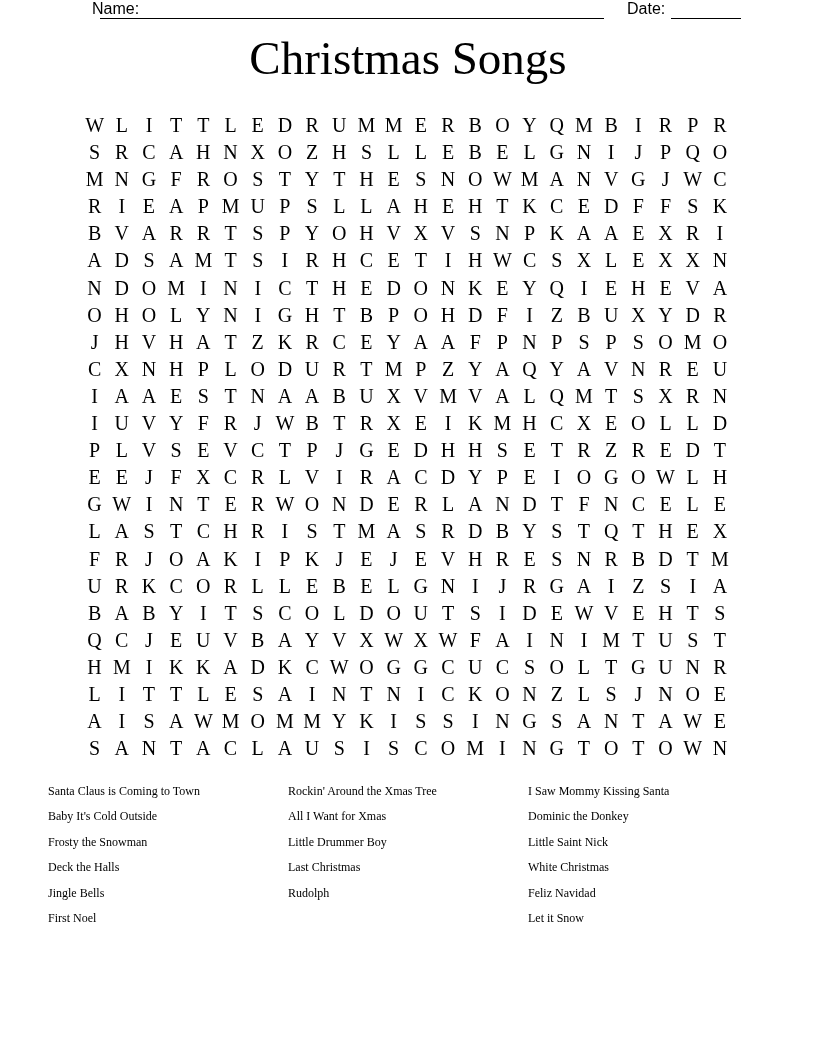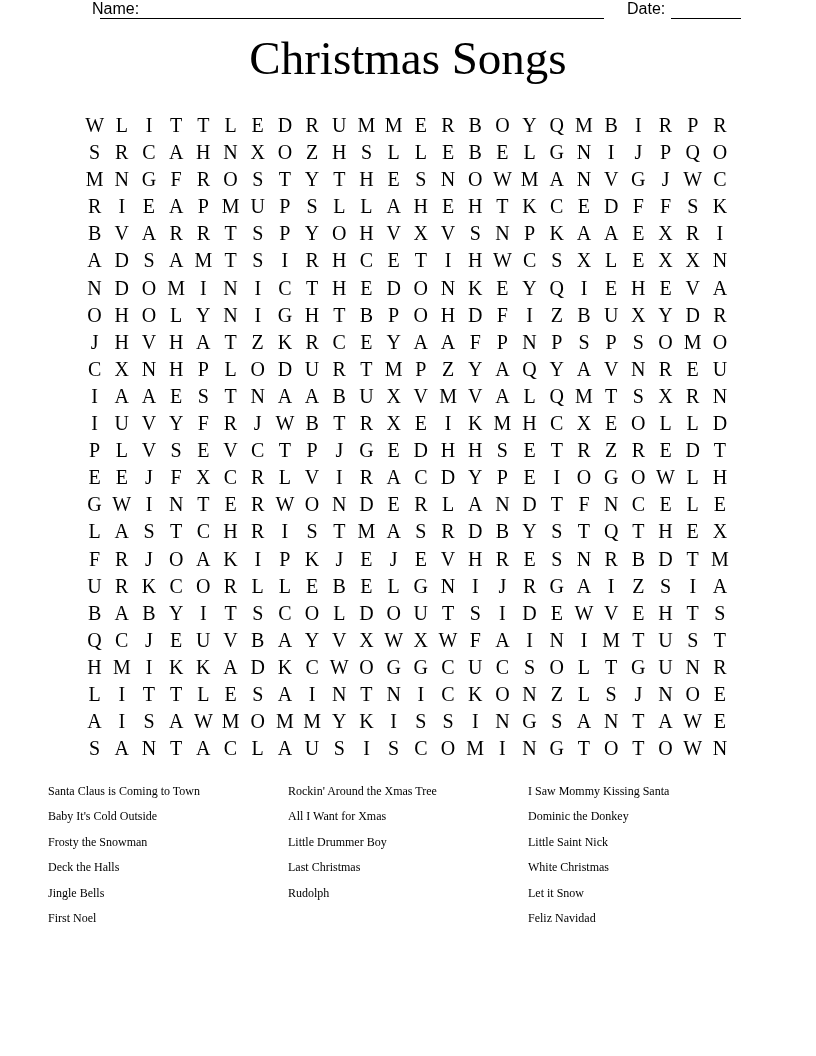--- a/index.html
+++ b/index.html
@@ -738,17 +738,17 @@
       <div class="word-item">All I Want for Xmas</div>
       <div class="word-item">Little Drummer Boy</div>
       <div class="word-item">Last Christmas</div>
       <div class="word-item">Rudolph</div>
     </div>
   <div class="word-col word-col-3">
       <div class="word-item">I Saw Mommy Kissing Santa</div>
       <div class="word-item">Dominic the Donkey</div>
       <div class="word-item">Little Saint Nick</div>
       <div class="word-item">White Christmas</div>
+      <div class="word-item">Feliz Navidad</div>
       <div class="word-item">Let it Snow</div>
-      <div class="word-item">Feliz Navidad</div>
     </div>
 
 </div>
 
 </body></html>

